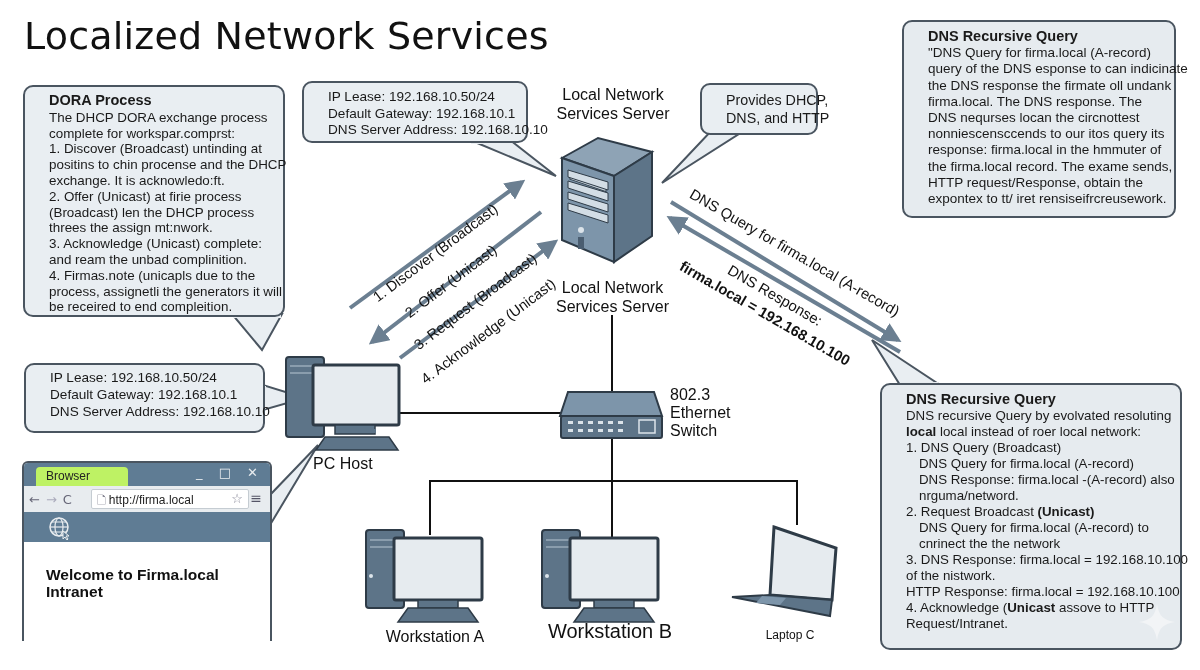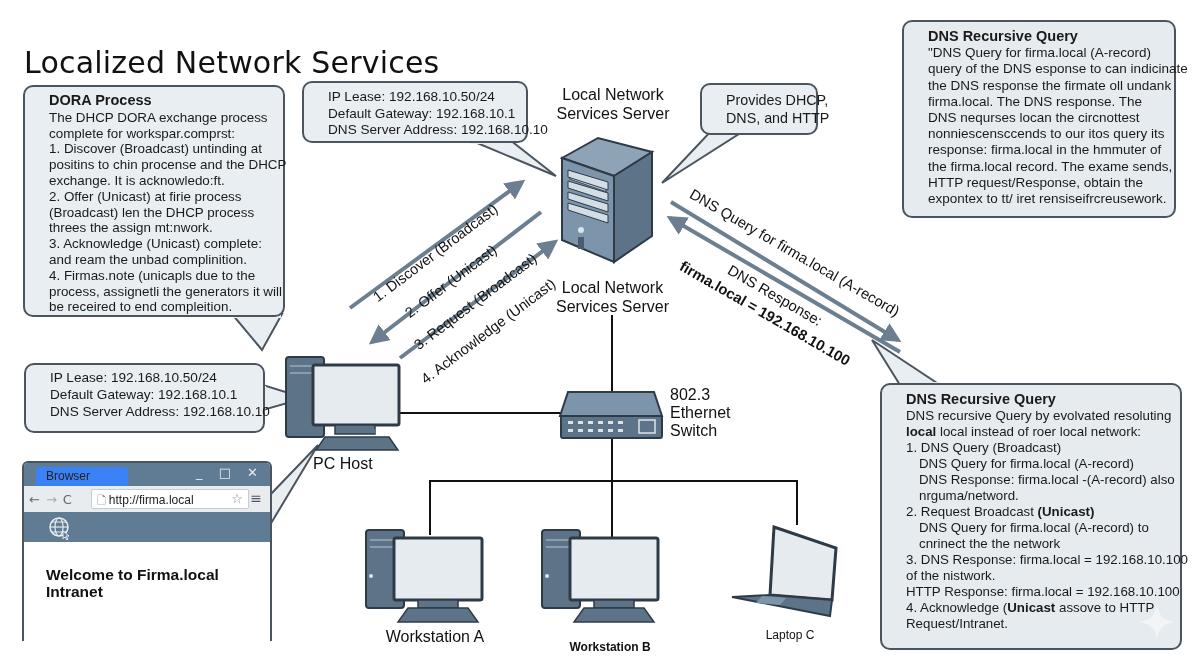--- a/index.html
+++ b/index.html
@@ -1,56 +1,56 @@
 <!DOCTYPE html>
 <html><head>
 <meta charset="utf-8">
 <style>
   * { box-sizing: border-box; margin: 0; padding: 0; }
   html, body { width: 1200px; height: 670px; background: #ffffff; overflow: hidden; }
   body { position: relative; font-family: "DejaVu Sans", sans-serif; color: #111; }
 
-  .title { position: absolute; left: 24px; top: 14px; font-size: 30px; font-weight: 400; letter-spacing: 0.2px; color: #111; margin-top: 31px; }
+  .title { position: absolute; left: 24px; top: 14px; font-size: 38px; font-weight: 400; letter-spacing: 0.2px; color: #111; }
 
   .bubble { position: absolute; background: #e9eef2; border: 2px solid #4a5560; border-radius: 10px; color: #1a1a1a; font-size: 13.4px; line-height: 15.8px; padding: 6px 24px; font-family: "Liberation Sans", sans-serif; }
   .bubble .h { font-weight: 700; font-size: 14.5px; display: block; margin-bottom: 1px; }
   .bubble .ln { display: block; white-space: nowrap; }
   .bubble .ind { padding-left: 13px; }
 
   #dora { left: 23px; top: 85px; width: 262px; height: 232px; }
   #ip-top { left: 302px; top: 81px; width: 226px; height: 62px; padding-top: 6px; font-size: 13.6px; line-height: 16.5px; }
   #provides { left: 700px; top: 83px; width: 118px; height: 52px; text-align: center; font-size: 14.3px; line-height: 18px; padding-top: 6px; }
   #dns-top { left: 902px; top: 20px; width: 274px; height: 198px; font-size: 13.5px; line-height: 16.2px; background: #e6ebef; }
   #ip-pc { left: 24px; top: 363px; width: 241px; height: 70px; padding-top: 5px; font-size: 13.6px; line-height: 16.8px; }
   #dns-bottom { left: 880px; top: 383px; width: 302px; height: 267px; font-size: 13.3px; line-height: 16px; background: #e6ebef; }
 
   .label { position: absolute; font-family: "Liberation Sans", sans-serif; color: #111; text-align: center; }
   #server-label-top { left: 548px; top: 85px; width: 130px; font-size: 16px; line-height: 19px; }
   #server-label-bottom { left: 540px; top: 278px; width: 145px; font-size: 16px; line-height: 19px; }
   #switch-label { left: 670px; top: 386px; width: 80px; text-align: left; font-size: 16px; line-height: 18px; }
   #pc-label { left: 313px; top: 455px; width: 80px; text-align: left; font-size: 16px; }
   #ws-a-label { left: 370px; top: 628px; width: 130px; font-size: 16px; }
-  #ws-b-label { left: 545px; top: 640px; width: 130px; font-size: 12px; font-weight: bold; }
+  #ws-b-label { left: 545px; top: 620px; width: 130px; font-size: 20px; }
   #laptop-label { left: 735px; top: 628px; width: 110px; font-size: 12px; text-align: center; }
 
   .rot { position: absolute; font-family: "Liberation Sans", sans-serif; font-size: 14.5px; color: #111; white-space: nowrap; transform-origin: 0 0; }
   #lbl-discover { left: 370px; top: 292px; transform: rotate(-37deg); }
   #lbl-offer { left: 402px; top: 308px; transform: rotate(-37deg); }
   #lbl-request { left: 411px; top: 340px; transform: rotate(-37deg); }
   #lbl-ack { left: 418px; top: 374px; transform: rotate(-37deg); }
   #lbl-dnsq { left: 695px; top: 186px; transform: rotate(30deg); font-size: 14.8px; }
   #lbl-dnsr { left: 733px; top: 262px; transform: rotate(30deg); font-size: 14.8px; }
   #lbl-dnsr-val { left: 685px; top: 258px; transform: rotate(30deg); font-size: 14.8px; font-weight: 700; }
 
   #diagram-svg { position: absolute; left: 0; top: 0; }
 
   
   #browser { position: absolute; left: 22px; top: 461px; width: 250px; height: 180px; border: 2px solid #4a5560; border-radius: 6px 6px 0 0; border-bottom: none; background: #fff; overflow: hidden; }
   #browser .titlebar { height: 23px; background: #5f7c94; position: relative; }
-  #browser .tab { position: absolute; left: 12px; top: 4px; width: 92px; height: 19px; background: #3b82f6; border-radius: 4px 4px 0 0; font-family: "Liberation Sans", sans-serif; font-size: 12px; padding: 2px 0 0 10px; color: #222; }
+  #browser .tab { position: absolute; left: 12px; top: 4px; width: 92px; height: 19px; background: #bef264; border-radius: 4px 4px 0 0; font-family: "Liberation Sans", sans-serif; font-size: 12px; padding: 2px 0 0 10px; color: #222; }
   #browser .winctl { position: absolute; right: 6px; top: 2px; color: #e8ecef; font-size: 13px; font-family: "DejaVu Sans", sans-serif; letter-spacing: 6px; }
   #browser .toolbar { height: 26px; background: #e8ecef; position: relative; display: flex; align-items: center; padding-left: 5px; }
   #browser .nav { font-size: 13px; color: #667; margin-right: 6px; font-family: "DejaVu Sans", sans-serif; }
   #browser .nav.dim { color: #aab; }
   #browser .url { position: absolute; left: 67px; top: 3px; width: 158px; height: 20px; background: #fff; border: 1px solid #c5ccd2; border-radius: 2px; font-family: "Liberation Sans", sans-serif; font-size: 12px; padding: 2px 0 16px 5px; color: #222; }
   #browser .url .doc { font-size: 11px; color: #667; margin-right: 3px; }
   #browser .url .star { position: absolute; right: 5px; top: 1px; color: #889; font-size: 13px; }
   #browser .menu { position: absolute; right: 8px; top: 4px; font-size: 14px; color: #556; }
   #browser .band { height: 30px; background: #5f7c94; position: relative; }
   #browser .globe { position: absolute; left: 24px; top: 4px; }

